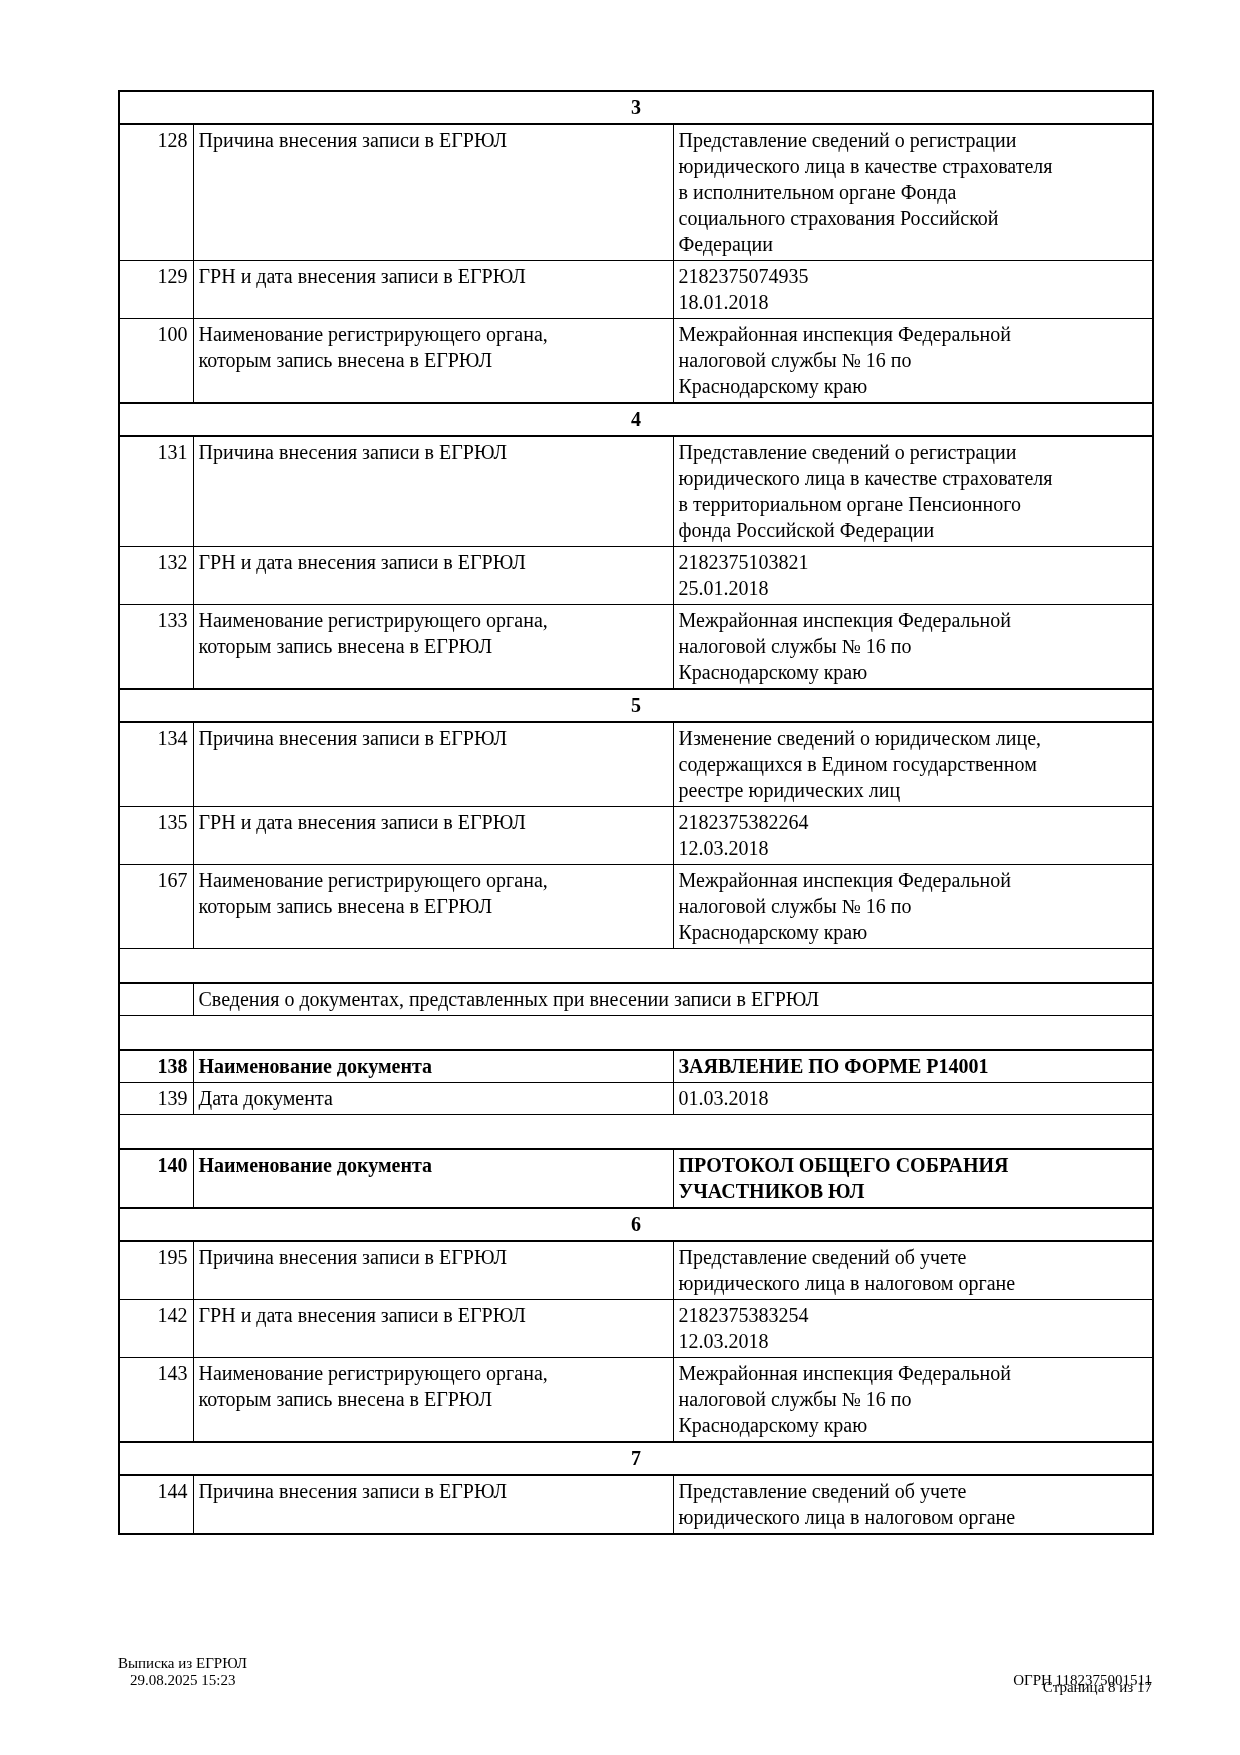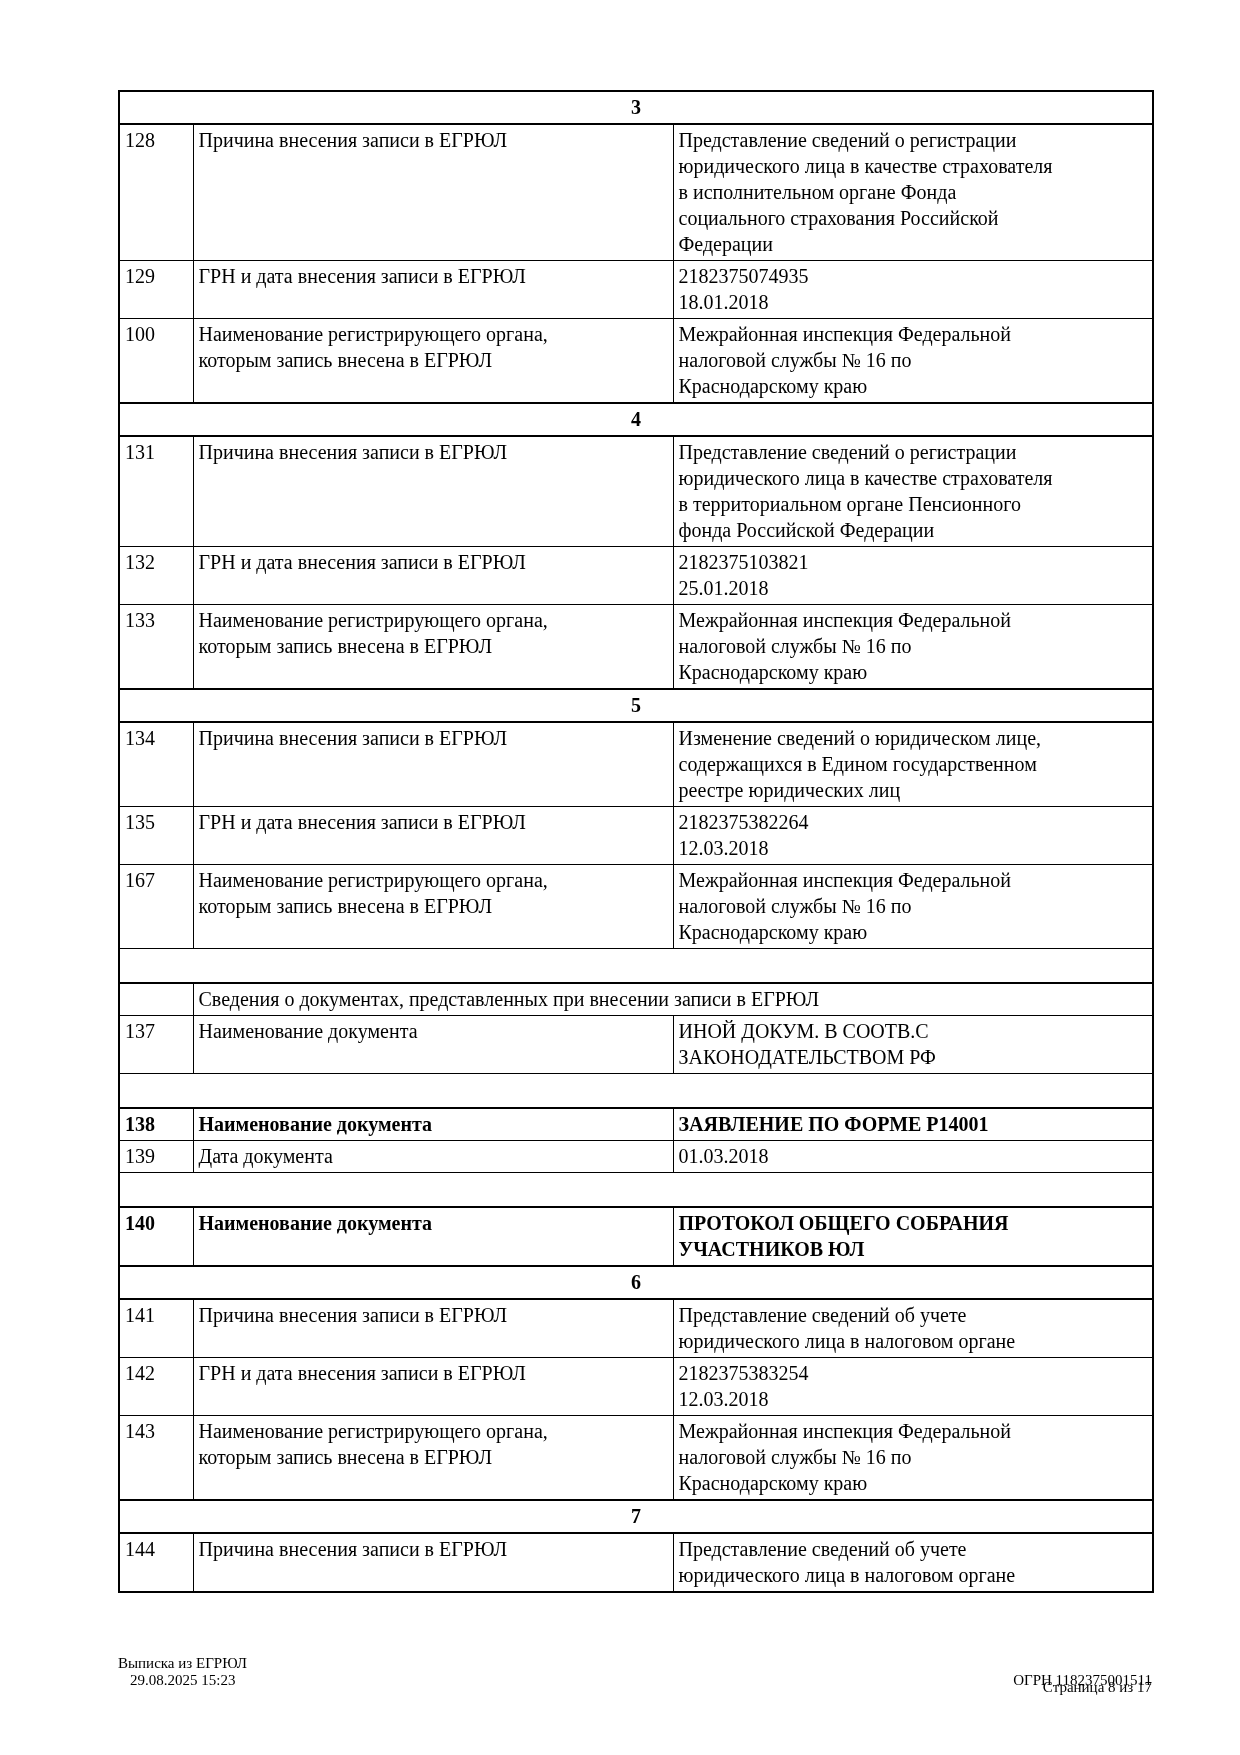--- a/index.html
+++ b/index.html
@@ -23,21 +23,21 @@
     line-height: 26px;
     border: 2px solid #000;
   }
   table.egrul-table td {
     border: 1px solid #000;
     vertical-align: top;
     padding: 2px 5px 3px 5px;
     white-space: pre-line;
     overflow: hidden;
   }
-  td.cell-num { text-align: left; padding-left: 2px; padding-right: 2px; }
+  td.cell-num { text-align: right; padding-left: 2px; padding-right: 2px; }
   tr.row-section td {
     border-top-width: 2px;
     border-bottom-width: 2px;
     text-align: center;
     font-weight: bold;
     height: 26px;
   }
   tr.row-spacer td { height: 28px; }
   tr.thick-top td { border-top-width: 2px; font-weight: bold; }
   tr.row-subheader td.cell-subheader { font-weight: normal; }
@@ -141,26 +141,20 @@
 налоговой службы № 16 по
 Краснодарскому краю</td>
         </tr>
         <tr class="row-spacer">
           <td colspan="3"></td>
         </tr>
         <tr class="row-subheader thick-top">
           <td class="cell-num"></td>
           <td colspan="2" class="cell-subheader">Сведения о документах, представленных при внесении записи в ЕГРЮЛ</td>
         </tr>
-        <tr class="row-data">
-          <td class="cell-num">137</td>
-          <td class="cell-label">Наименование документа</td>
-          <td class="cell-value">ИНОЙ ДОКУМ. В СООТВ.С
-ЗАКОНОДАТЕЛЬСТВОМ РФ</td>
-        </tr>
         <tr class="row-spacer">
           <td colspan="3"></td>
         </tr>
         <tr class="row-data thick-top">
           <td class="cell-num">138</td>
           <td class="cell-label">Наименование документа</td>
           <td class="cell-value">ЗАЯВЛЕНИЕ ПО ФОРМЕ Р14001</td>
         </tr>
         <tr class="row-data">
           <td class="cell-num">139</td>
@@ -173,21 +167,21 @@
         <tr class="row-data thick-top">
           <td class="cell-num">140</td>
           <td class="cell-label">Наименование документа</td>
           <td class="cell-value">ПРОТОКОЛ ОБЩЕГО СОБРАНИЯ
 УЧАСТНИКОВ ЮЛ</td>
         </tr>
         <tr class="row-section">
           <td colspan="3" class="cell-section">6</td>
         </tr>
         <tr class="row-data">
-          <td class="cell-num">141</td>
+          <td class="cell-num">195</td>
           <td class="cell-label">Причина внесения записи в ЕГРЮЛ</td>
           <td class="cell-value">Представление сведений об учете
 юридического лица в налоговом органе</td>
         </tr>
         <tr class="row-data">
           <td class="cell-num">142</td>
           <td class="cell-label">ГРН и дата внесения записи в ЕГРЮЛ</td>
           <td class="cell-value">2182375383254
 12.03.2018</td>
         </tr>

